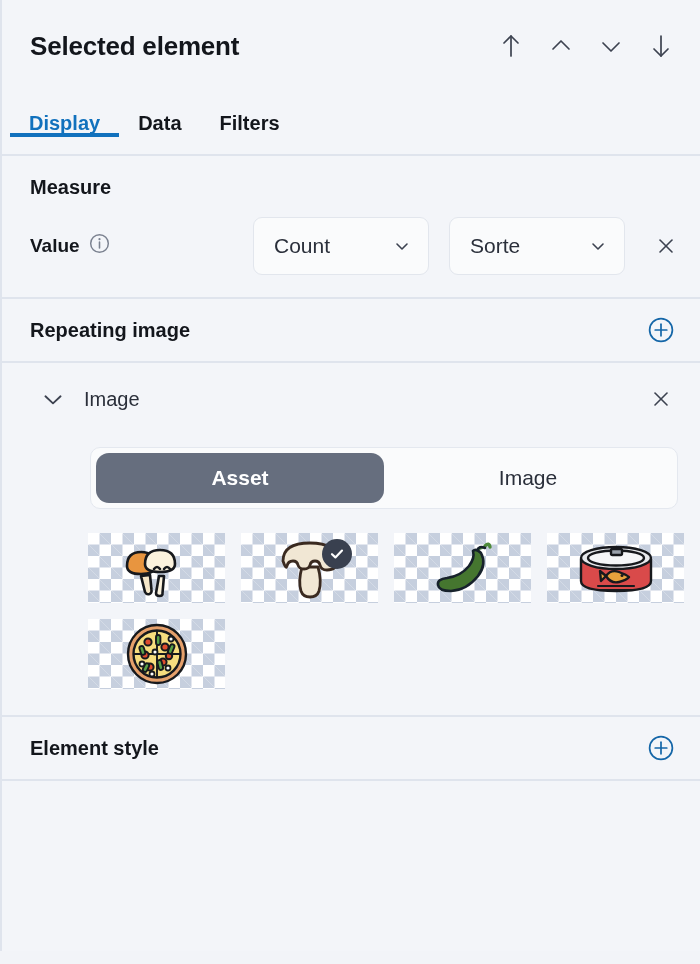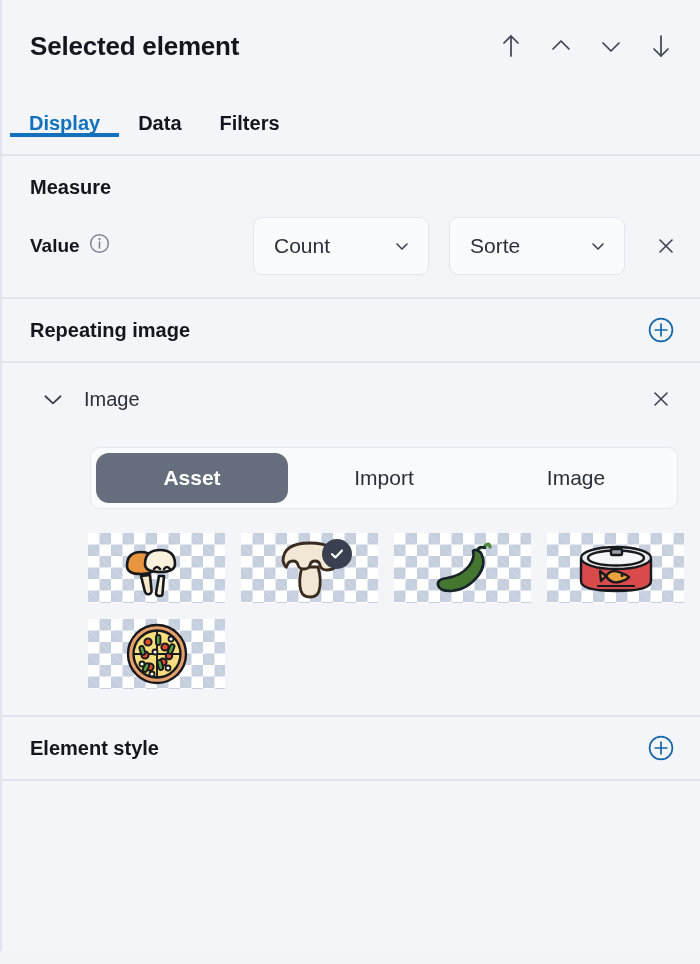--- a/index.html
+++ b/index.html
@@ -341,21 +341,20 @@
         <svg width="22" height="22" viewBox="0 0 22 22" fill="none" stroke="#3c4250" stroke-width="1.6" stroke-linecap="round">
           <path d="M5 5L17 17"></path>
             <path d="M17 5L5 17"></path>
         </svg>
       </div>
     </div>
 
     <div class="segmented-wrap">
       <div class="segmented">
         <button class="seg active">Asset</button>
-        <button class="seg">Import</button>
         <button class="seg">Image</button>
       </div>
     </div>
 
     <div class="asset-grid">
 
       <div class="asset-cell">
         <svg width="84" height="60" viewBox="0 0 84 60">
           <g stroke="#17191d" stroke-width="2.6" stroke-linejoin="round" stroke-linecap="round">
             <path d="M26 38 L30 54 Q31.5 57 34.5 56 Q37 55 36.5 52 L35 37 Z" fill="#f6e7c8"></path>

